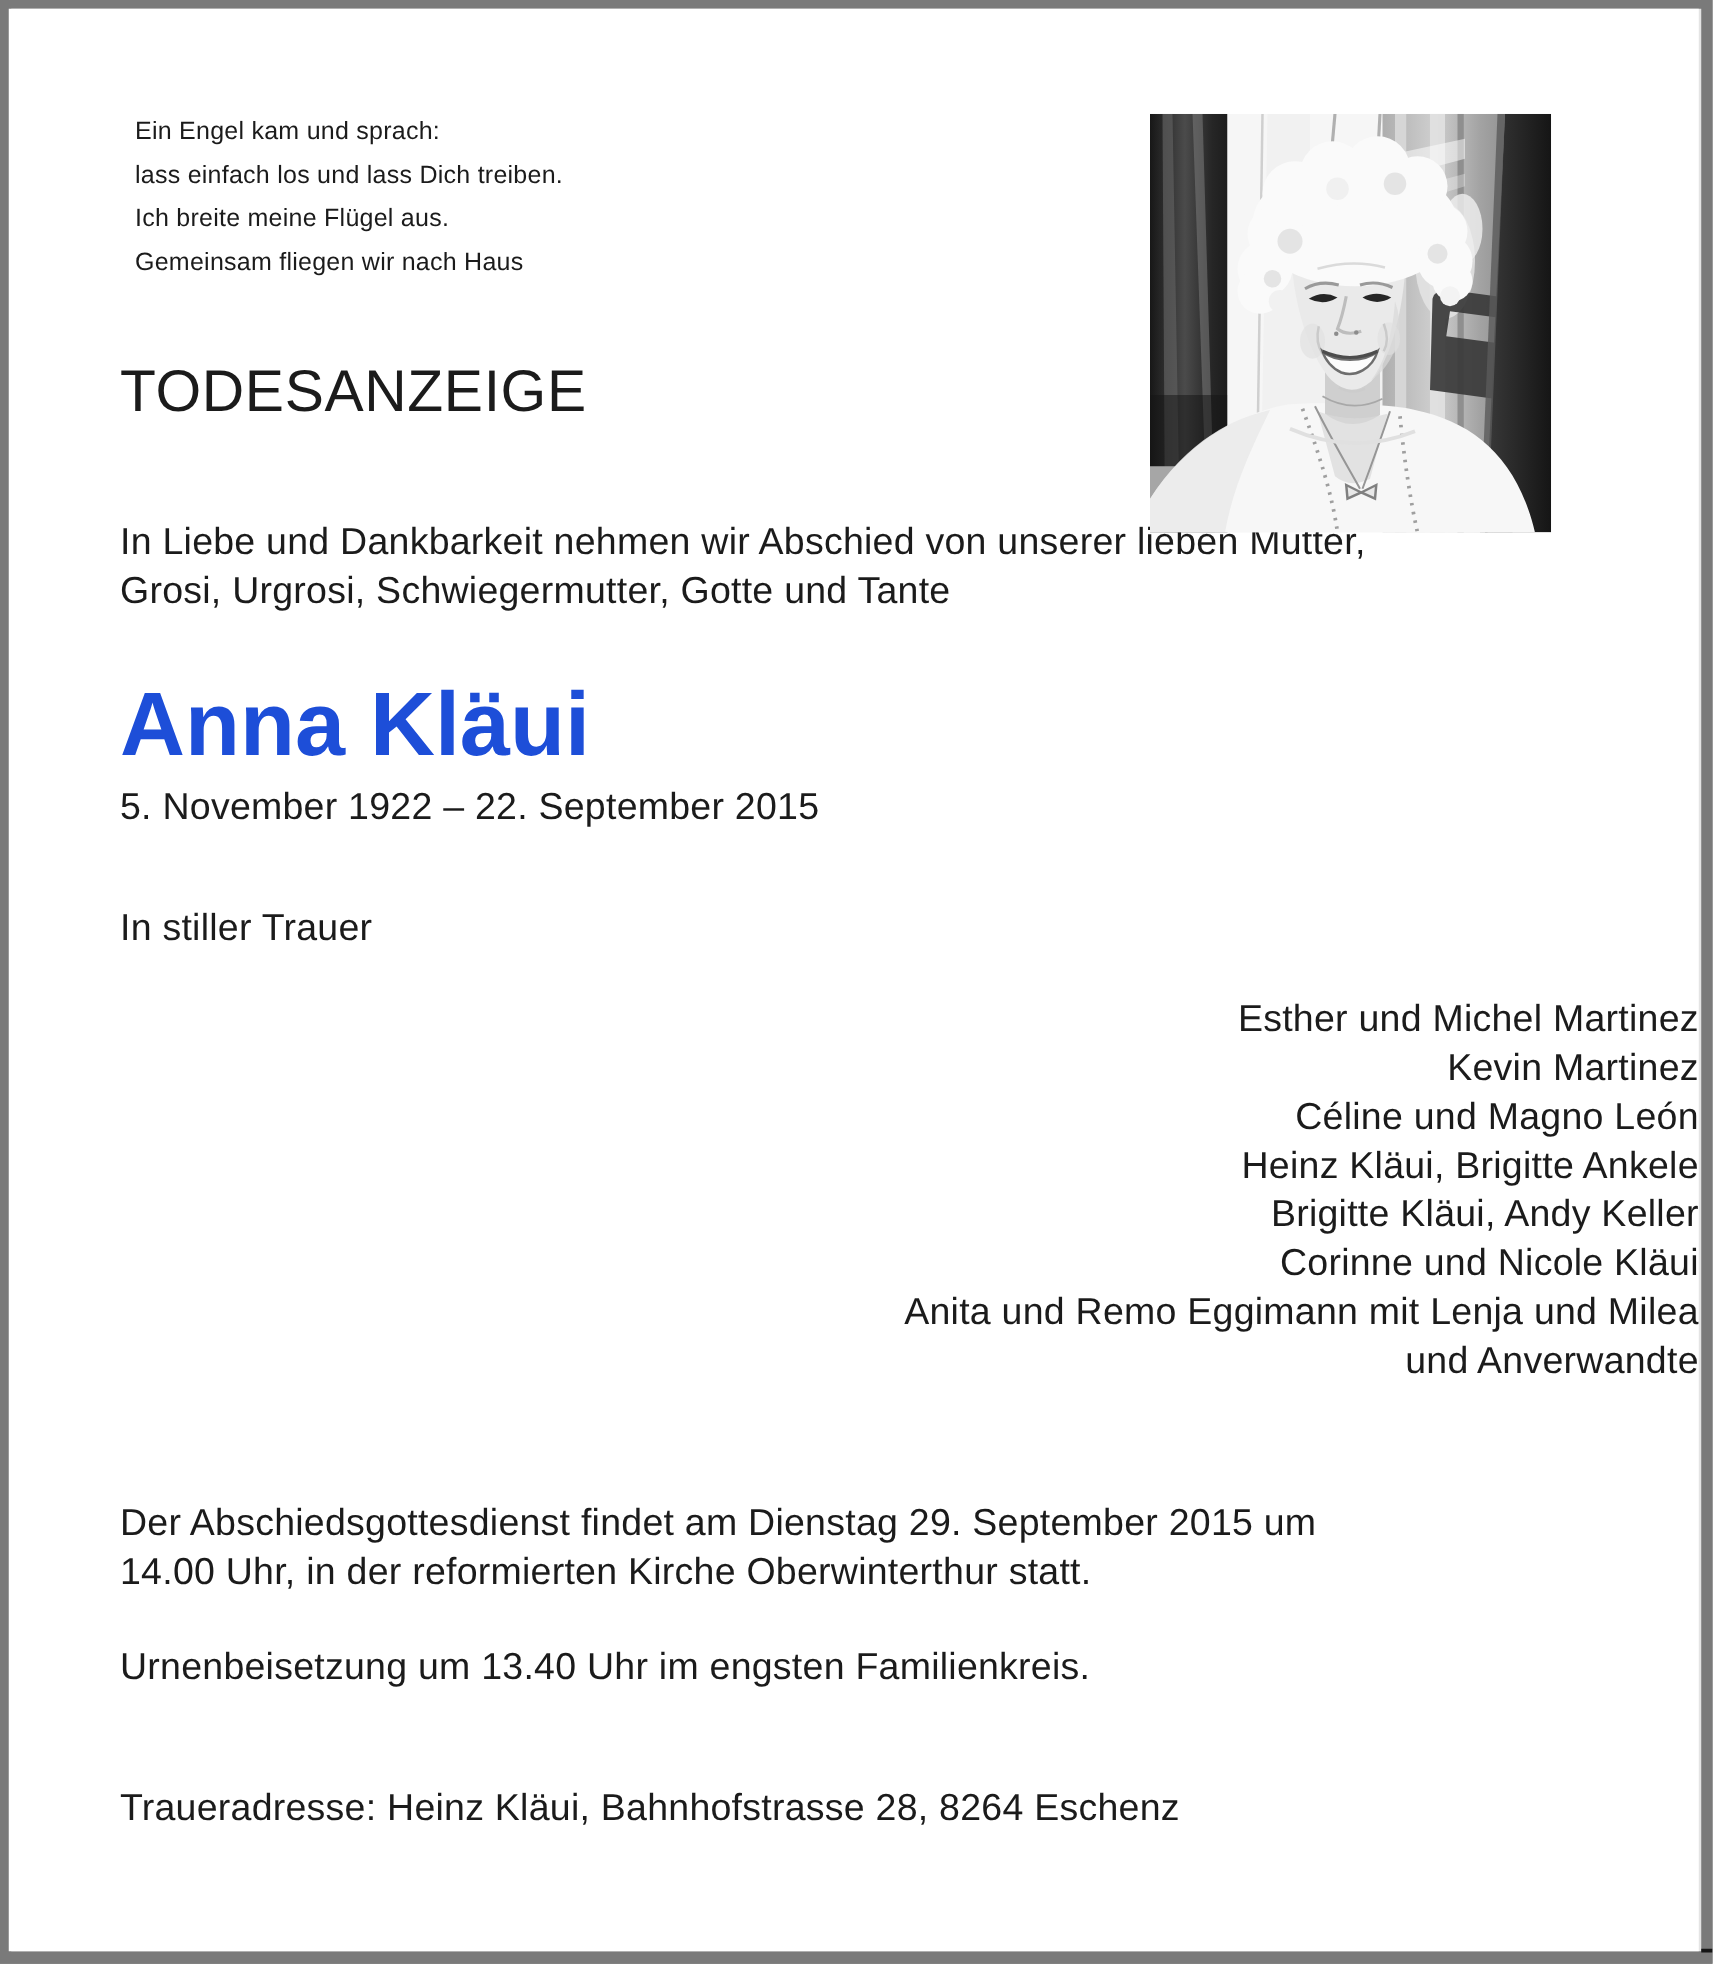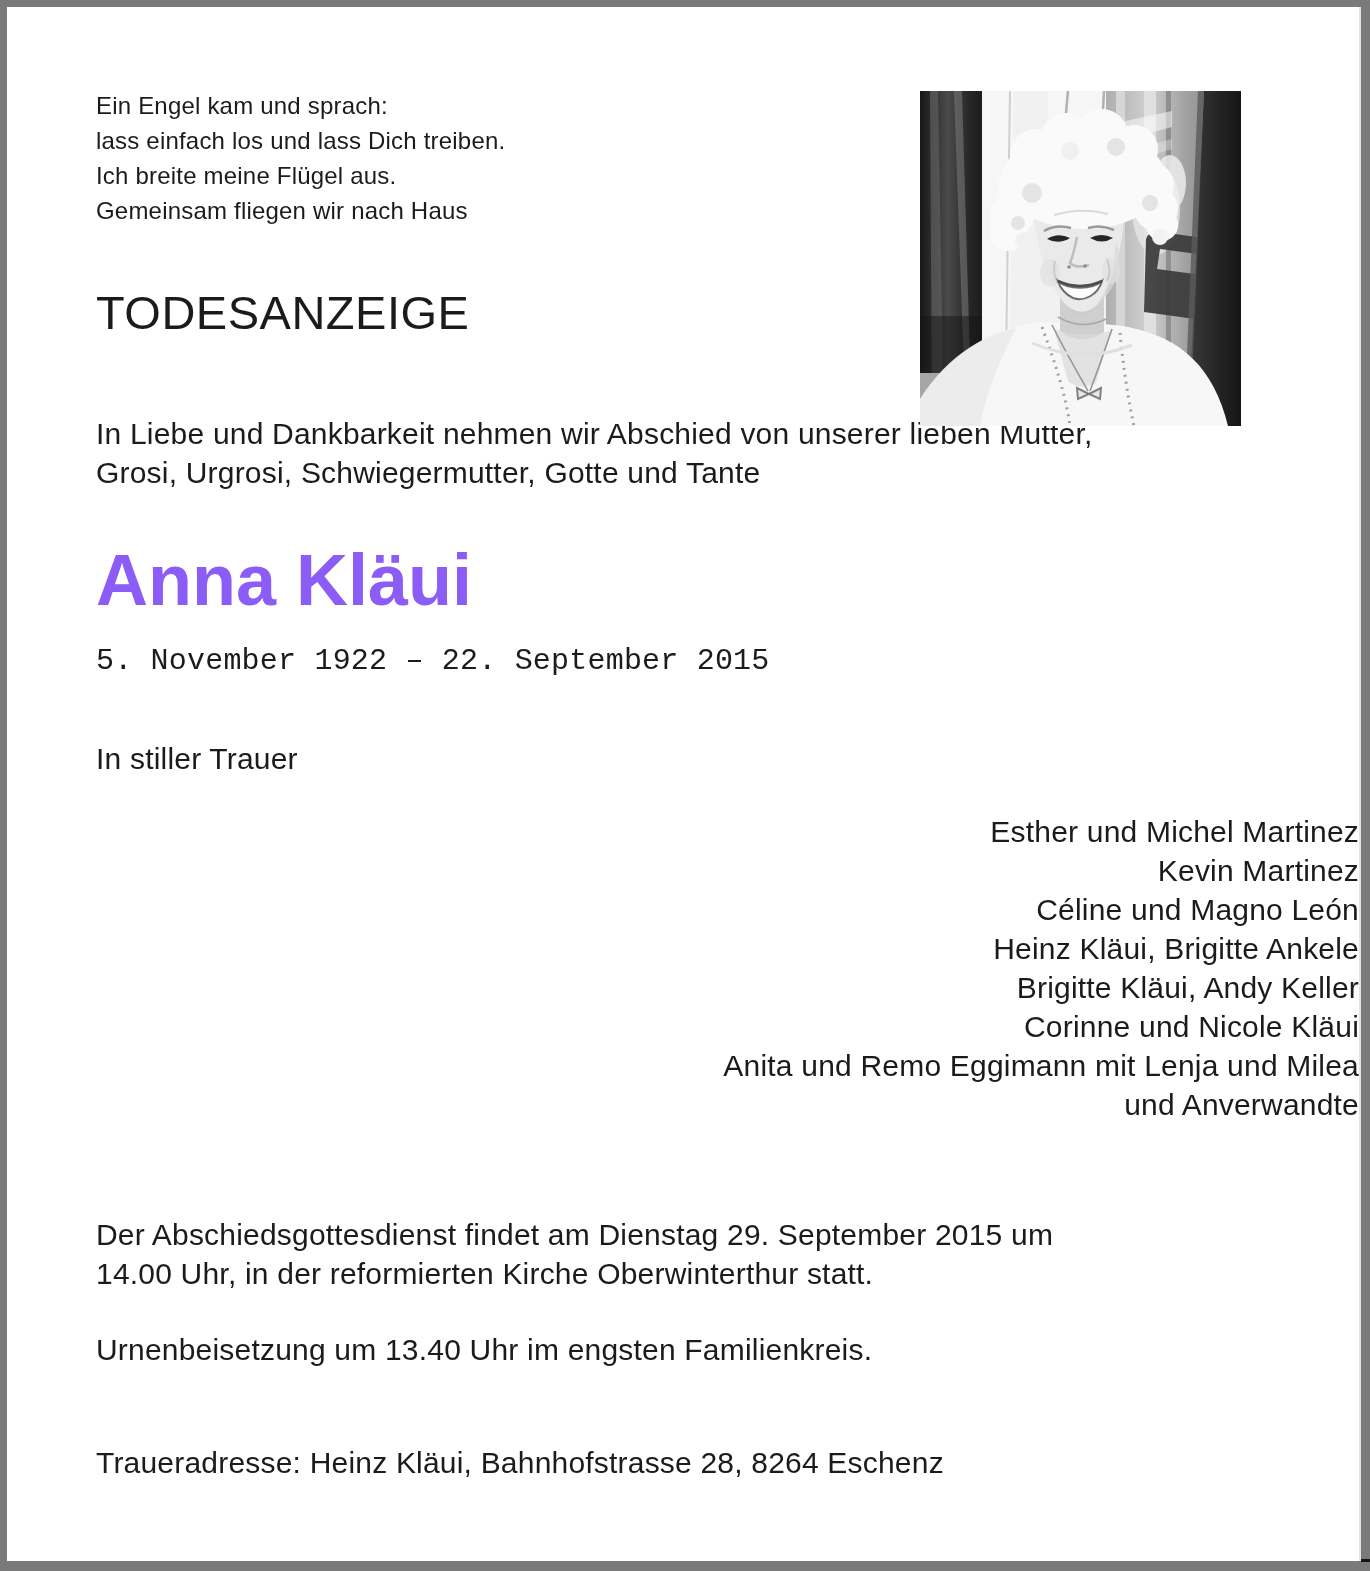--- a/index.html
+++ b/index.html
@@ -23,41 +23,42 @@
     color: #1b1b1b;
   }
   .body-text {
     font-size: 30px;
     line-height: 39px;
     letter-spacing: 0.2px;
     color: #1b1b1b;
   }
   .poem {
     margin-top: 81px;
-    font-size: 24px;
+    font-size: 20px;
     line-height: 35px;
     letter-spacing: 0.2px;
+    margin-left: 12px;
   }
   .kicker {
     margin-top: 60px;
     font-size: 47px;
     line-height: 50px;
     font-weight: 400;
     letter-spacing: 0.5px;
   }
   .intro { margin-top: 76px; }
   .name {
     margin-top: 46px;
     font-size: 72px;
     line-height: 84px;
     font-weight: 700;
     letter-spacing: 0;
-    color: #8b5cf6;
-  }
-  .dates { margin-top: 20px; font-family: Liberation Mono, monospace; }
+    color: #1d4ed8;
+  }
+  .dates { margin-top: 4px; }
   .mourn-label { margin-top: 58px; }
   .mourners { margin-top: 34px; text-align: right; }
   .service { margin-top: 91px; }
   .burial { margin-top: 37px; }
   .contact { margin-top: 74px; }
 
   .photo {
     position: absolute;
     left: 913px; top: 84px;
     width: 321px; height: 335px;

